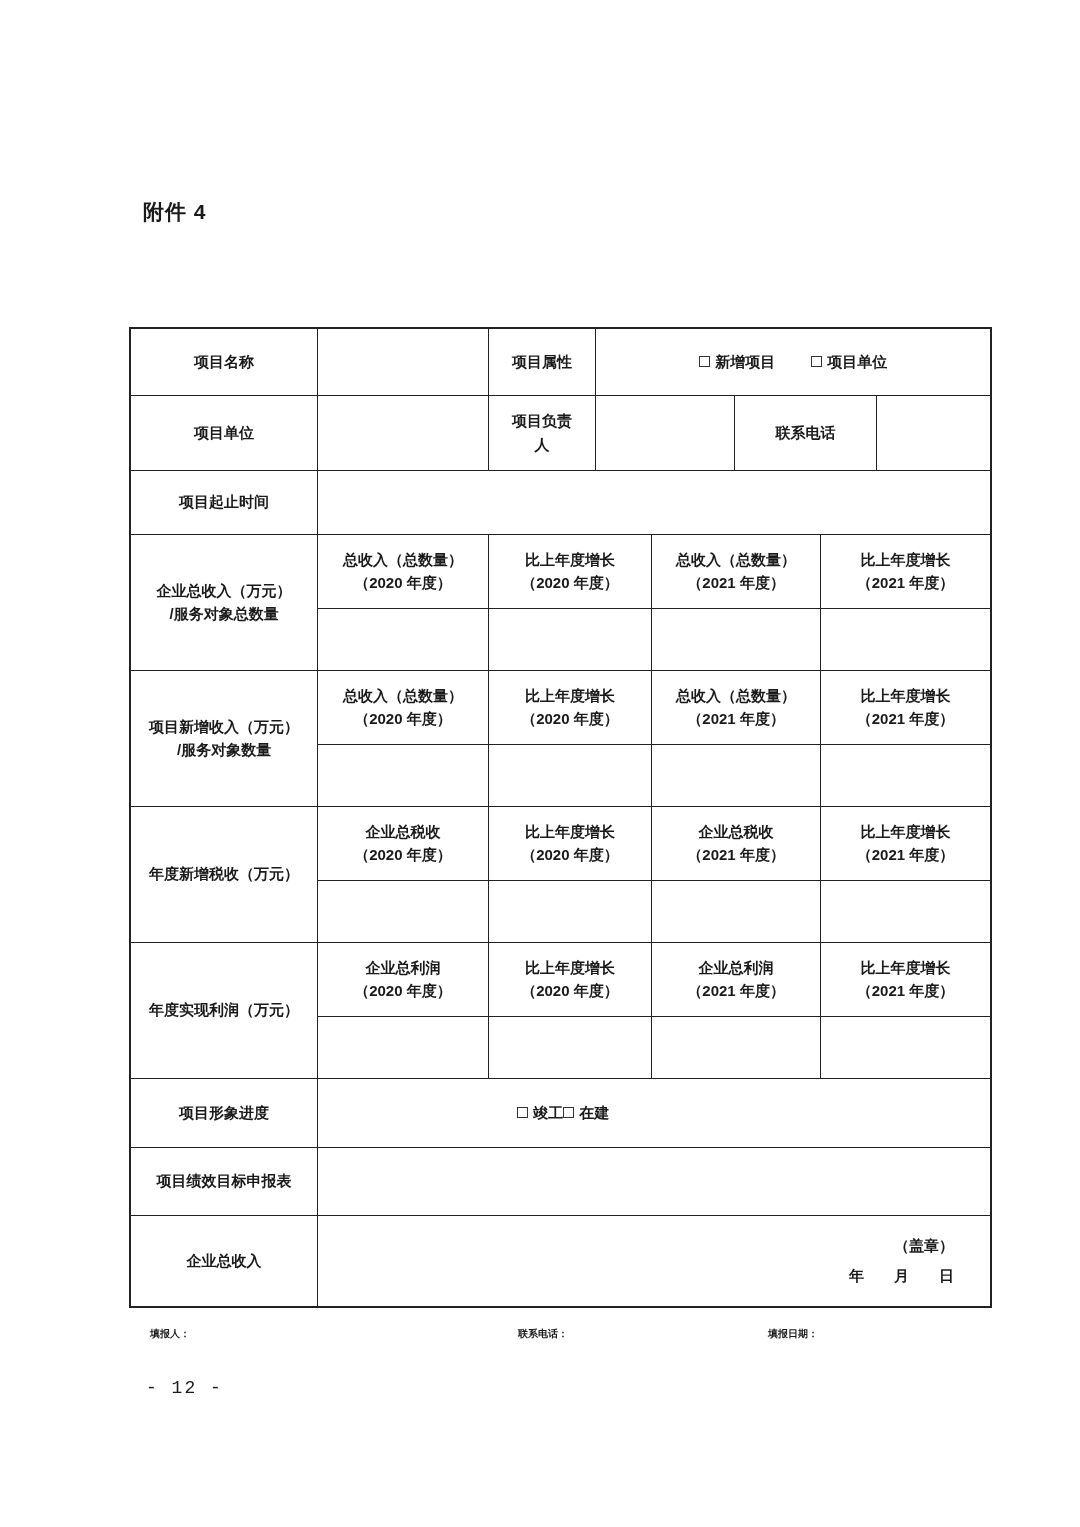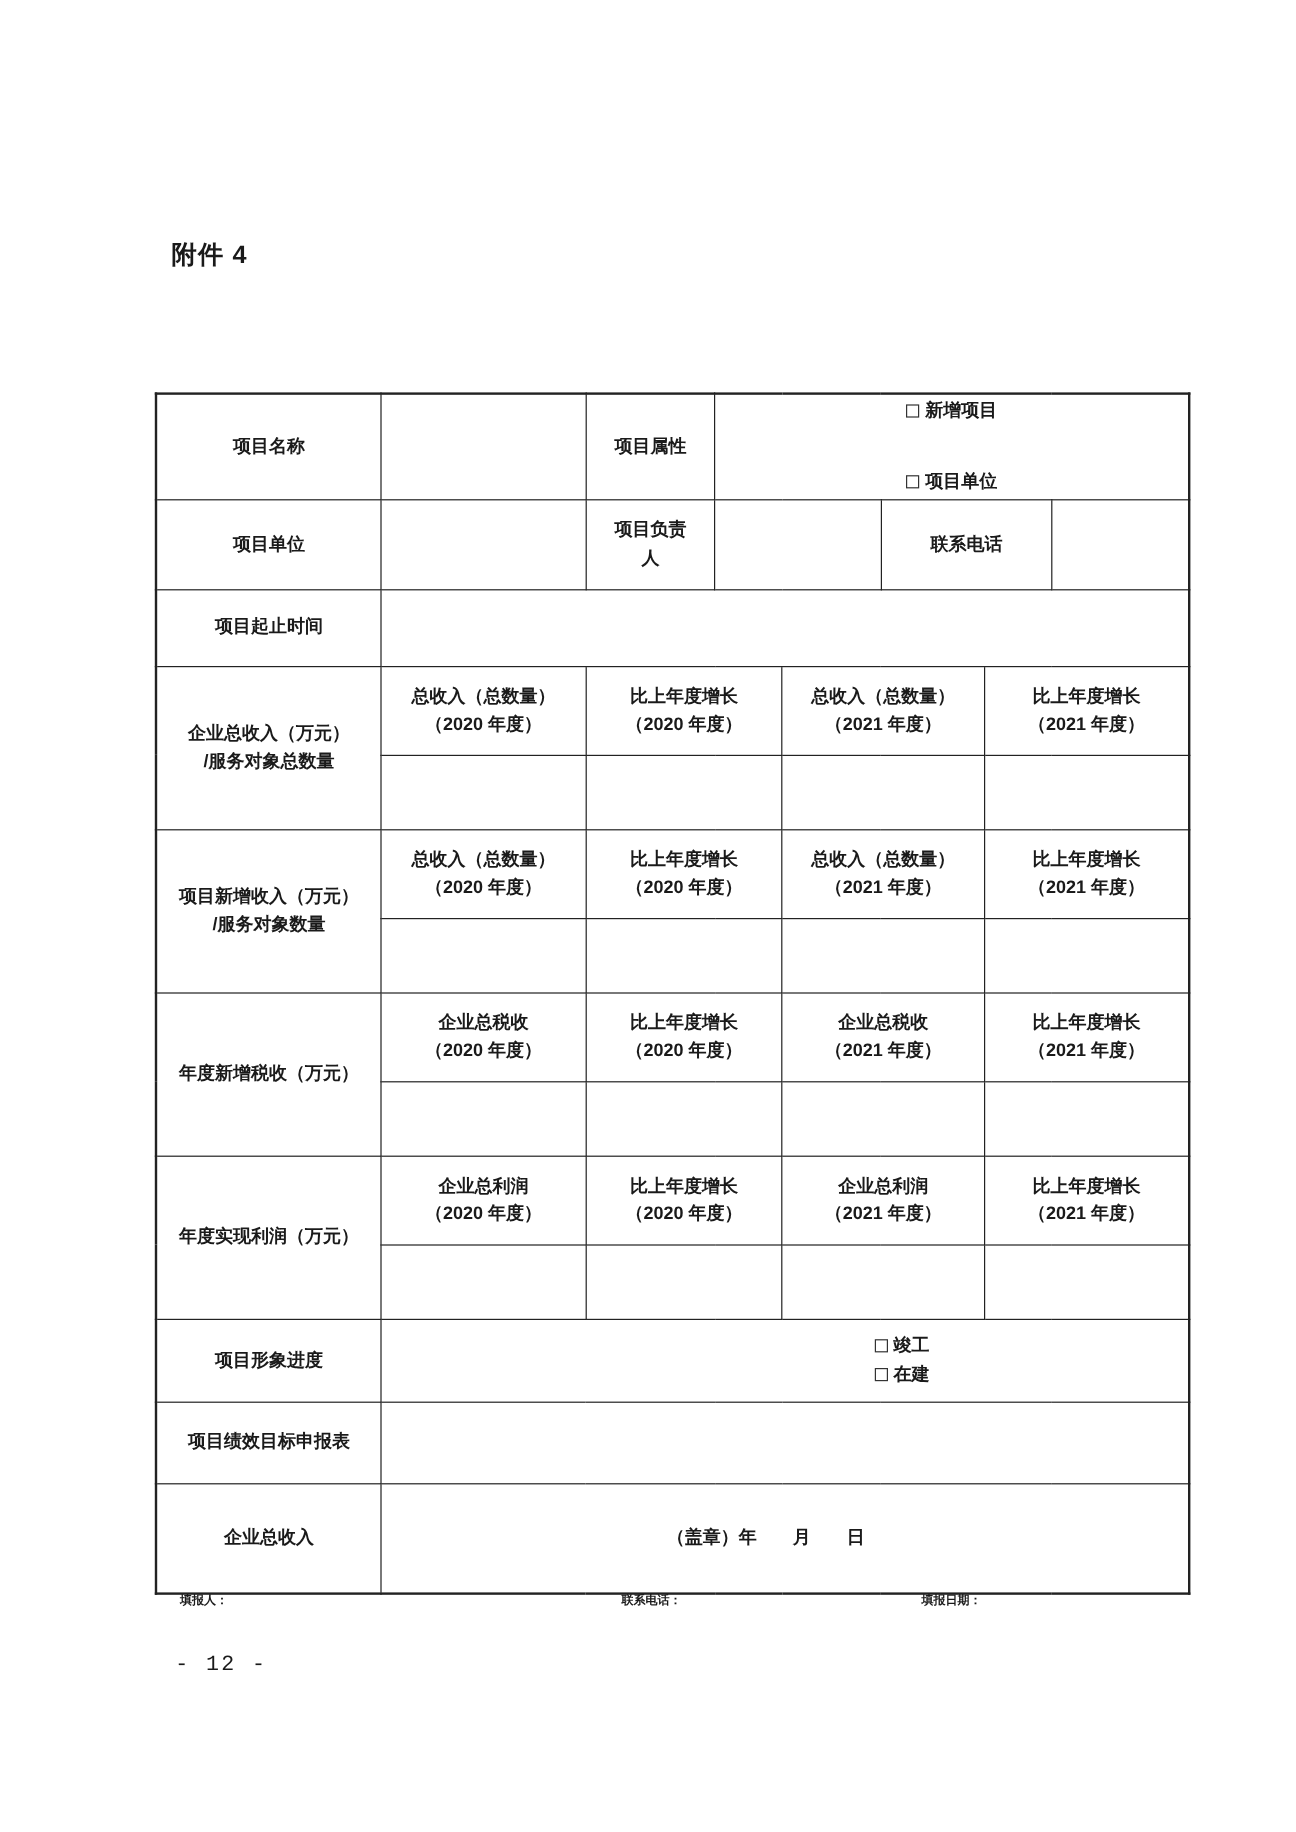--- a/index.html
+++ b/index.html
@@ -32,31 +32,31 @@
     vertical-align: middle;
     text-align: center;
     font-size: 15px;
     padding: 2px 4px;
     line-height: 1.55;
   }
   table.form { border: 2px solid #222; }
   td.lbl { font-weight: bold; }
   td.hdr { font-weight: bold; }
   .narrow { display: inline-block; width: 66px; word-break: break-all; line-height: 1.6; }
-  .cbrow { display: flex; align-items: center; font-weight: bold; flex-direction: column; }
+  .cbrow { display: flex; align-items: center; font-weight: bold; }
   .cbrow.center { justify-content: center; gap: 36px; }
   .cbrow.offset { justify-content: flex-start; padding-left: 195px; }
   .cb { display: inline-flex; align-items: center; }
   .box {
     display: inline-block; width: 11px; height: 11px;
     border: 1.5px solid #333; margin-right: 5px; background: #fff;
     flex: 0 0 auto;
   }
   .seal-area {
-    display: flex; flex-direction: row; align-items: flex-end;
+    display: flex; flex-direction: column; align-items: flex-end;
     justify-content: center; padding-right: 32px;
     font-weight: bold; line-height: 2.0;
   }
   .footer-label { position: absolute; font-size: 10px; font-weight: bold; }
   .footer-filler { left: 150px; top: 1327px; }
   .footer-phone  { left: 518px; top: 1327px; }
   .footer-date   { left: 768px; top: 1327px; }
   .page-number {
     position: absolute; left: 146px; top: 1378px;
     font-size: 18px; font-family: Liberation Mono, monospace;

